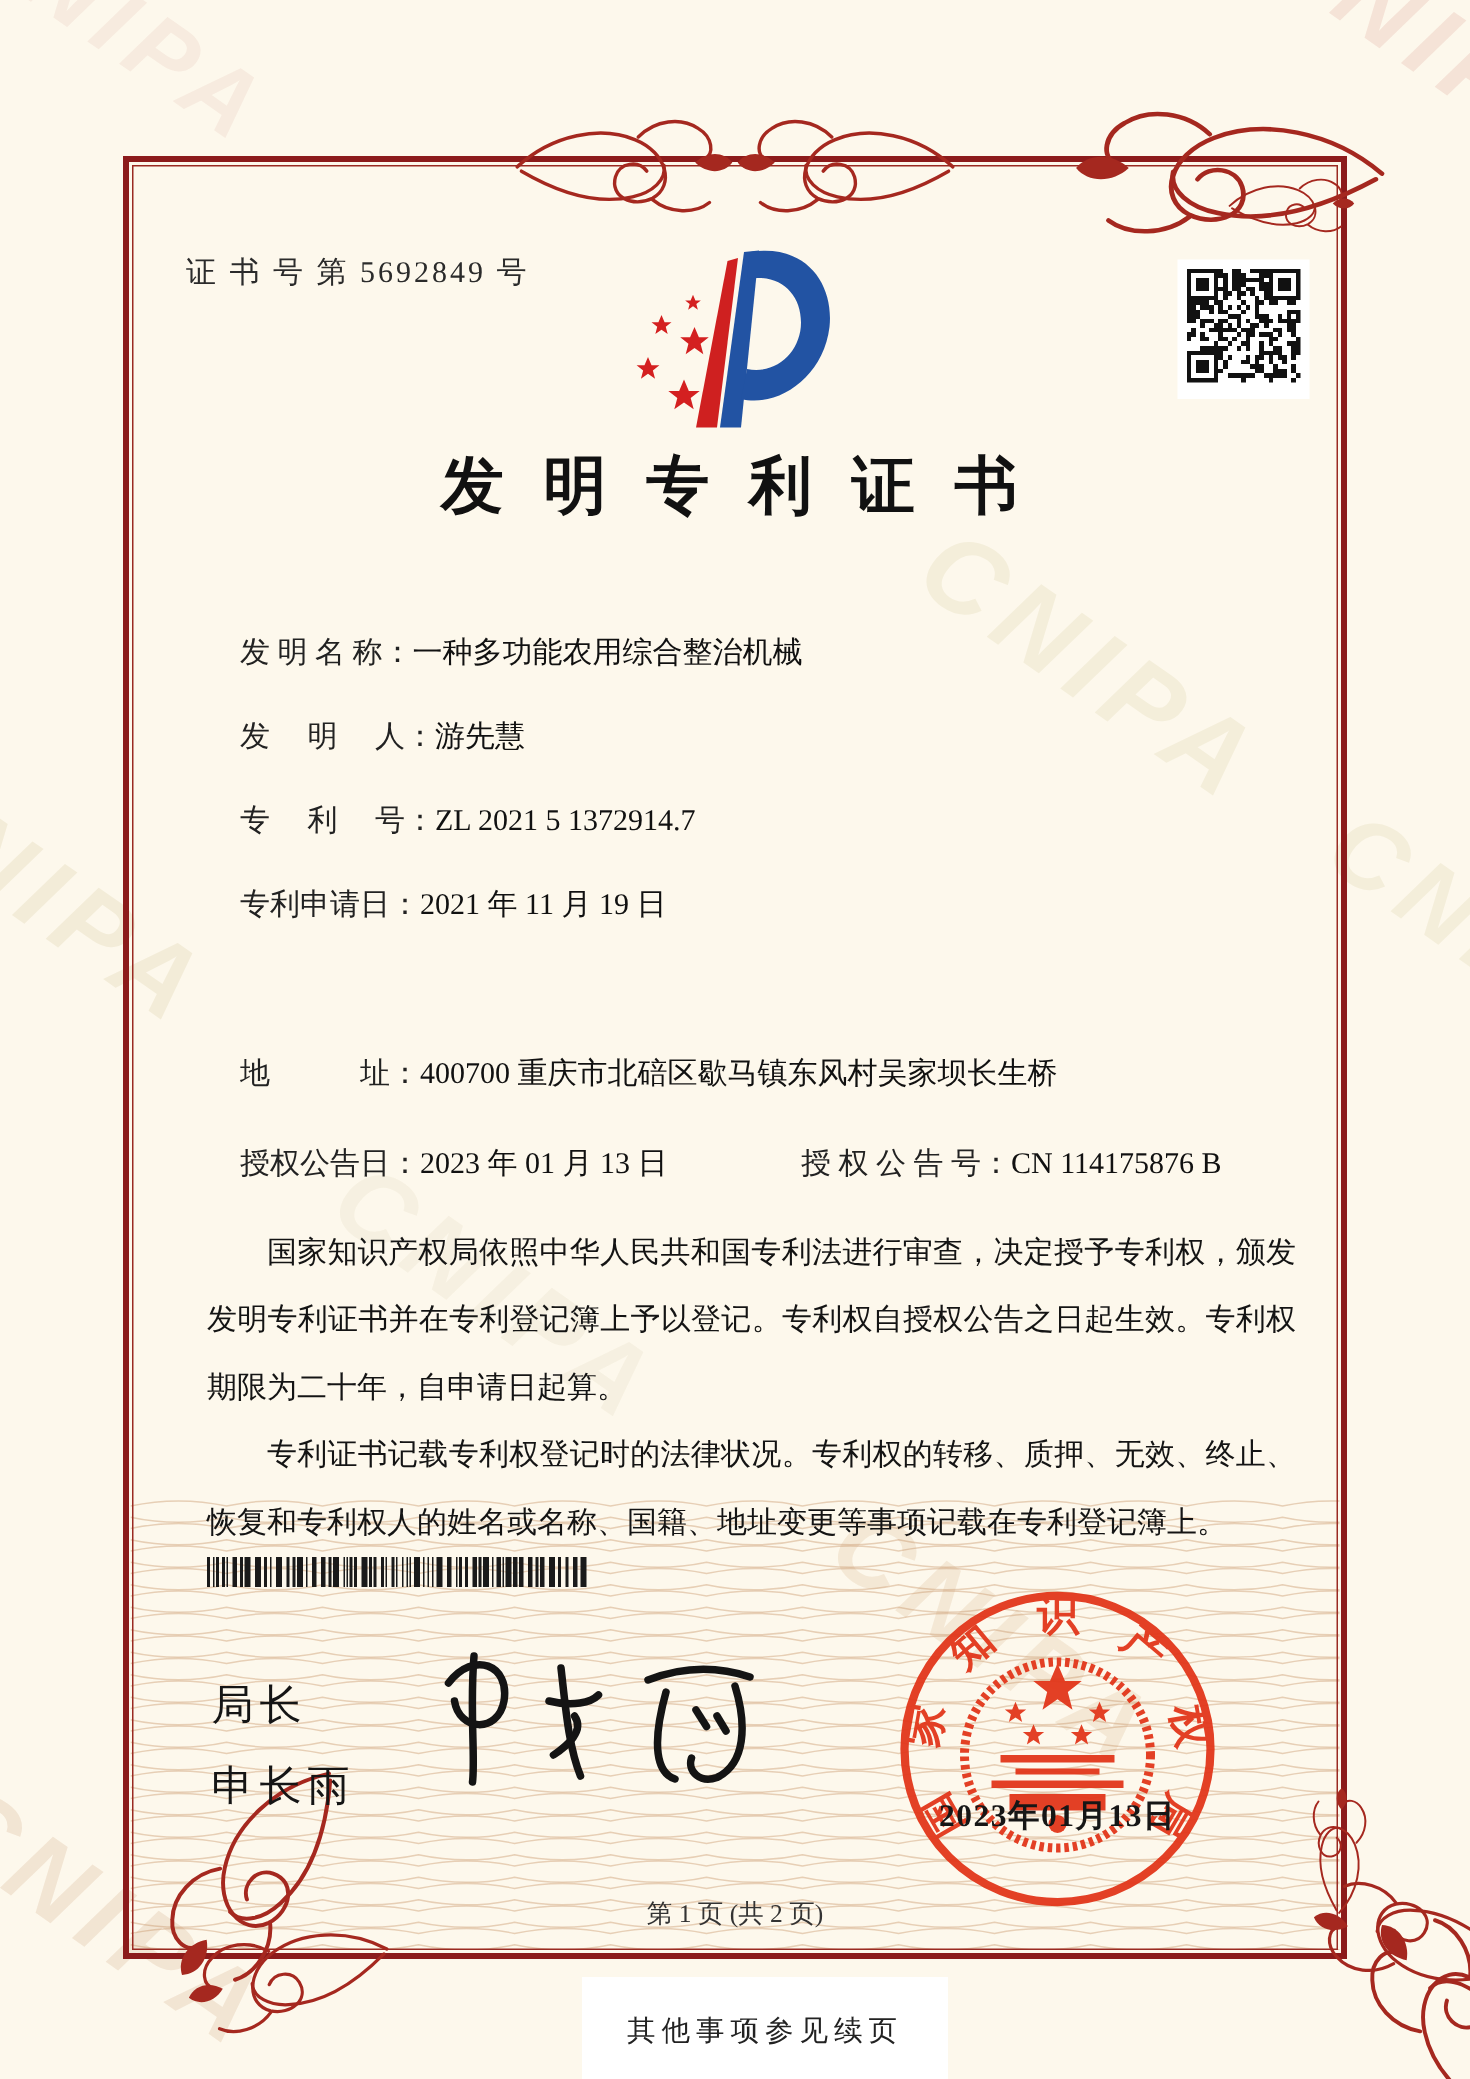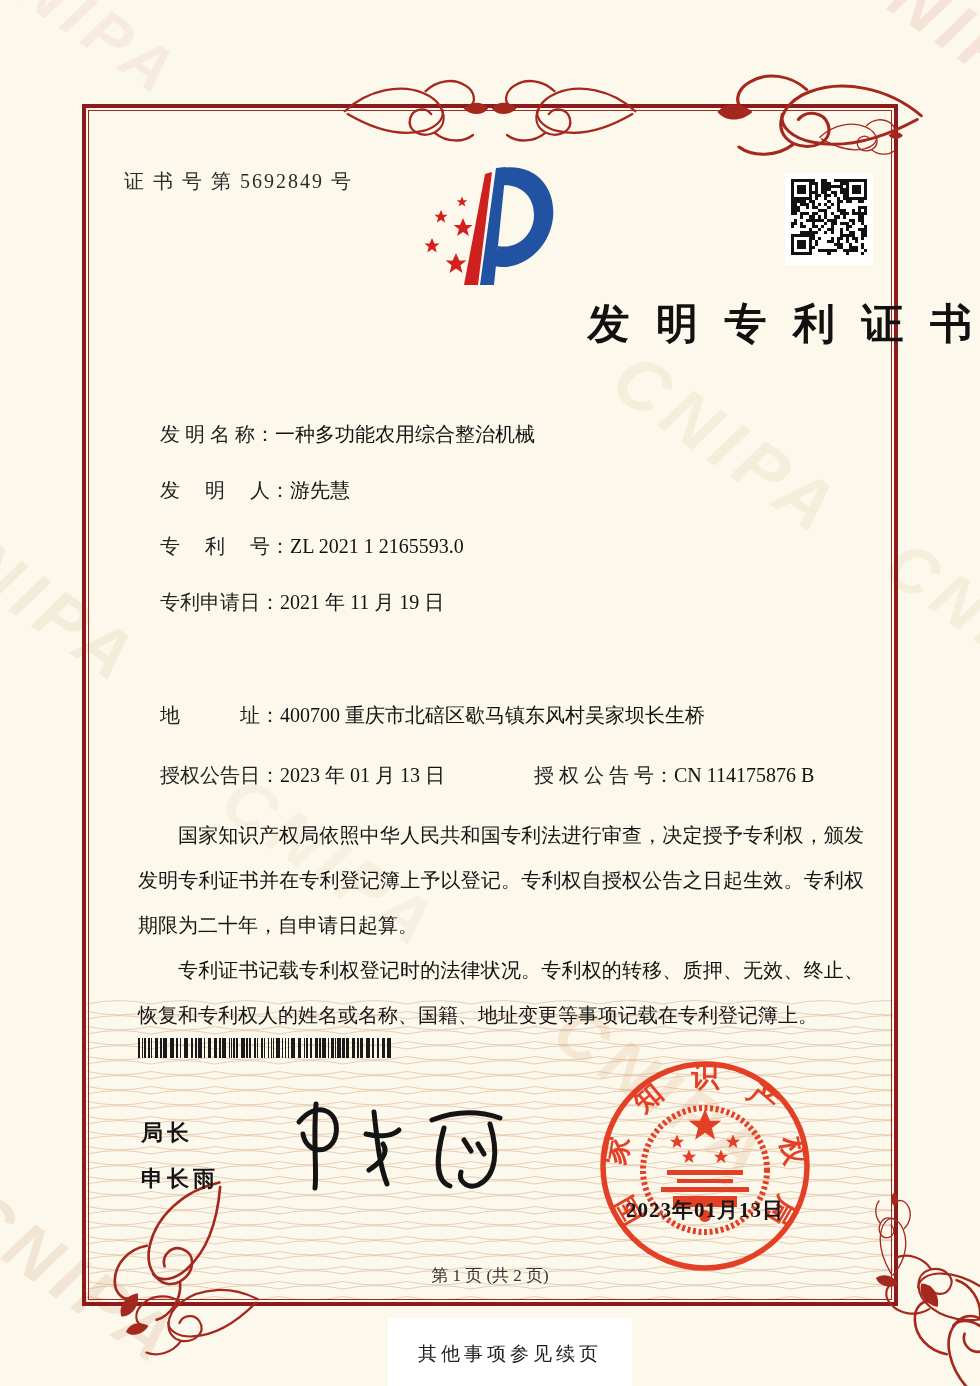--- a/index.html
+++ b/index.html
@@ -9,33 +9,33 @@
     font-family:"Liberation Serif","DejaVu Serif",serif;color:#1c1c1c;
   }
   .wm{
     position:absolute;font-family:"Liberation Sans","DejaVu Sans",sans-serif;
     font-weight:bold;font-style:italic;letter-spacing:8px;
     transform:rotate(35deg);pointer-events:none;user-select:none;line-height:1;
   }
   .frame{position:absolute;left:82px;top:104px;width:808px;height:1194px;border:4px solid #8c1b1b;}
   .frame-inner{position:absolute;inset:2px;border:1px solid #9a2a22;}
   .cert-no{position:absolute;left:124px;top:168px;font-size:20px;letter-spacing:2px;color:#2b2b2b;}
-  .title{position:absolute;left:0;top:296px;width:100%;text-align:right;
+  .title{position:absolute;left:0;top:296px;width:100%;text-align:center;
     font-size:42px;font-weight:bold;letter-spacing:8px;color:#111;}
   .row{position:absolute;left:140px;font-size:20px;white-space:nowrap;}
   .row .lbl{color:#222;margin-left:20px;}
   .row .val{color:#111;}
   .row2pair .pair2{margin-left:64px;}
   .paras{position:absolute;left:138px;top:813px;width:726px;font-size:20px;line-height:45px;
     text-align:justify;color:#141414;}
   .paras p{margin:0;text-indent:2em;}
   .waves{position:absolute;left:87px;top:1000px;pointer-events:none;}
   .waves path{fill:none;stroke:rgba(198,146,100,0.40);stroke-width:1;}
   .barcode{position:absolute;left:138px;top:1038px;}
-  .director{position:absolute;left:141px;top:1118px;font-size:22px;letter-spacing:4px;color:#151515;font-weight:bold;}
+  .director{position:absolute;left:141px;top:1118px;font-size:28px;letter-spacing:4px;color:#151515;}
   .director div{margin-bottom:16px;}
   .signature{position:absolute;left:286px;top:1082px;}
   .signature path{fill:none;stroke:#141414;stroke-width:5;stroke-linecap:round;stroke-linejoin:round;}
   .seal{position:absolute;left:597px;top:1058px;opacity:.93;}
   .seal .ring{fill:none;stroke:#e23317;stroke-width:5.5;}
   .seal .emblem{fill:#e23317;}
   .seal .wreath{fill:none;stroke:#e23317;stroke-width:6;stroke-dasharray:3 2.6;}
   .seal text{fill:#e23317;font-size:28px;font-weight:bold;font-family:"Liberation Serif",serif;}
   .seal-date{position:absolute;left:598px;top:1196px;width:214px;text-align:center;
     font-size:21px;letter-spacing:1px;color:#161616;font-weight:bold;}
@@ -484,21 +484,21 @@
 
   <div class="title">发 明 专 利 证 书</div>
 
   <div class="row" style="top:421px;">
     <span class="lbl">发 明 名 称：</span><span class="val">一种多功能农用综合整治机械</span>
   </div>
   <div class="row" style="top:477px;">
     <span class="lbl">发　 明　 人：</span><span class="val">游先慧</span>
   </div>
   <div class="row" style="top:533px;">
-    <span class="lbl">专　 利　 号：</span><span class="val">ZL 2021 1 2165593.0</span>
+    <span class="lbl">专　 利　 号：</span><span class="val">ZL 2021 5 1372914.7</span>
   </div>
   <div class="row" style="top:589px;">
     <span class="lbl">专利申请日：</span><span class="val">2021 年 11 月 19 日</span>
   </div>
   <div class="row" style="top:702px;">
     <span class="lbl">地　　　址：</span><span class="val">400700 重庆市北碚区歇马镇东风村吴家坝长生桥</span>
   </div>
   <div class="row row2pair" style="top:762px;">
     <span class="lbl">授权公告日：</span><span class="val">2023 年 01 月 13 日</span>
     <span class="pair2">

